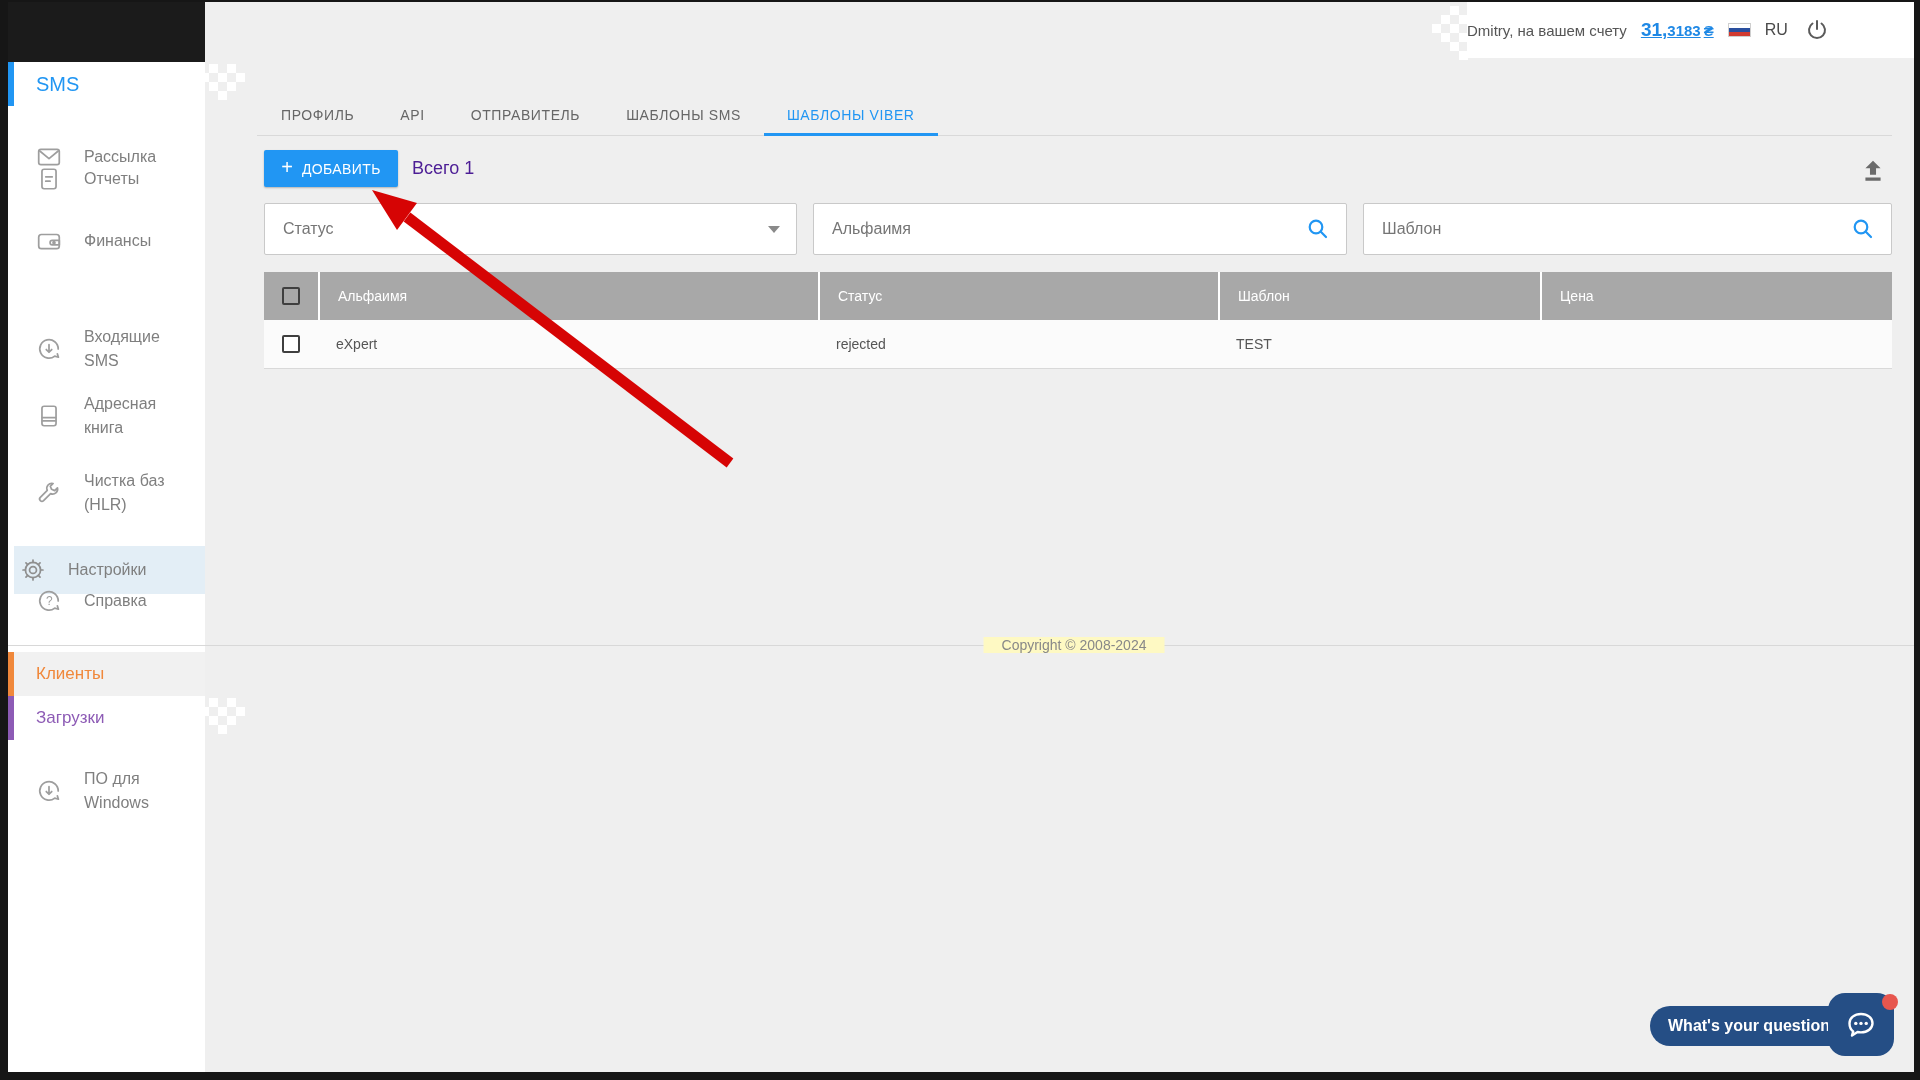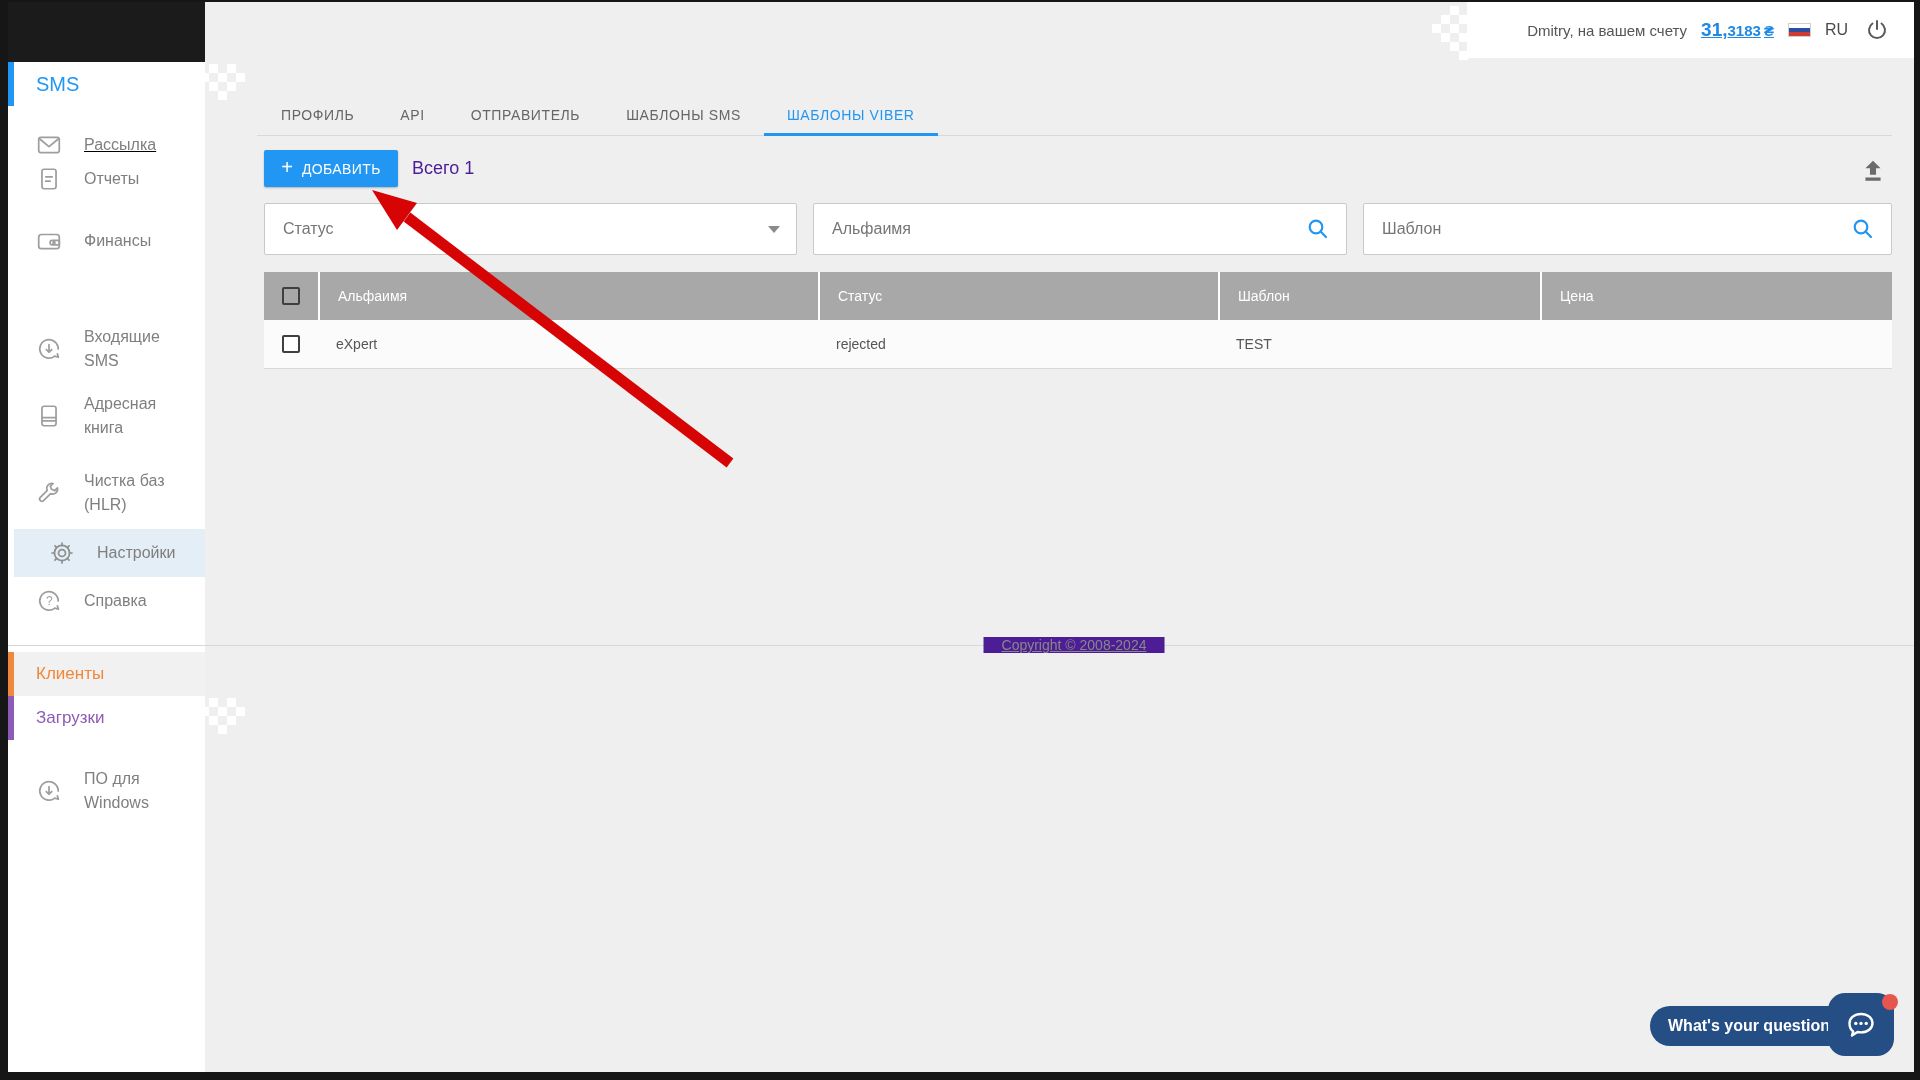--- a/index.html
+++ b/index.html
@@ -10,21 +10,21 @@
   
   .frame { position:absolute; background:#161616; z-index:90; }
   #frame-l { left:0; top:0; width:8px; height:1080px; }
   #frame-t { left:0; top:0; width:1920px; height:2px; }
   #frame-r { left:1914px; top:0; width:6px; height:1080px; }
   #frame-b { left:0; top:1072px; width:1920px; height:8px; }
 
   
   #topbar-dark { position:absolute; left:0; top:0; width:205px; height:62px; background:#1b1b1b; }
   #user-panel { position:absolute; left:1467px; top:2px; width:447px; height:56px; background:#ffffff;
-                display:flex; align-items:center; justify-content:flex-end; gap:14px; padding-right:22px; }
+                display:flex; align-items:center; gap:14px; padding-right:22px; }
   #user-greeting { font-size:15px; color:#555; white-space:nowrap; }
   #balance-link { color:#1e88e5; font-weight:bold; text-decoration:underline; white-space:nowrap; cursor:pointer; }
   #balance-link .major { font-size:19px;margin-top:20px; }
   #balance-link .minor { font-size:15px; }
   #balance-link .cur { font-size:15px; margin-left:3px; }
   .flag { width:23px; height:14px; border:1px solid #cfcfcf; display:inline-block; }
   .flag div { height:4px; }
   .flag .w { background:#ffffff; } .flag .b { background:#2a4f9e; } .flag .r { background:#d23b31; }
   #lang-label { font-size:16px; color:#4a4a4a; }
   #power-btn { width:30px; height:30px; display:flex; align-items:center; justify-content:center; cursor:pointer; }
@@ -35,21 +35,21 @@
 
   
   #sidebar { position:absolute; left:8px; top:62px; width:197px; height:1010px; background:#ffffff; }
   #sms-block { position:absolute; left:8px; top:62px; width:197px; height:44px; background:#ffffff;
                border-left:6px solid #2196f3; display:flex; align-items:center; padding-left:22px; }
   #sms-label { color:#2196f3; font-size:20px; }
   .side-item { position:absolute; left:8px; width:197px; display:flex; align-items:center;
                padding-left:28px; gap:22px; cursor:pointer; }
   .side-item .lbl { font-size:16px; color:#7f7f7f; line-height:24px; }
   .side-item svg { flex:0 0 26px; }
-  .side-item.active { background:#e3eef6; left:14px; width:191px; padding-left:35px; }
+  .side-item.active { background:#e3eef6; left:14px; width:191px; padding-left:6px;margin-top:17px; }
   .section-row { position:absolute; left:8px; width:197px; height:44px; display:flex; align-items:center;
                  padding-left:22px; border-left:6px solid transparent; cursor:pointer; font-size:17px; }
   #clients-row { top:652px; background:#f1f1f1; border-color:#f0883b; color:#f0883b; }
   #downloads-row { top:696px; background:#ffffff; border-color:#8d5bb5; color:#8d5bb5; }
   #divider-line { position:absolute; left:8px; top:645px; width:1906px; height:1px; background:#d8d8d8; }
 
   
   #tabs { position:absolute; left:258px; top:95px; height:41px; display:flex;text-align:center; }
   #tabs-border { position:absolute; left:257px; top:135px; width:1635px; height:1px; background:#d9d9d9; }
   .tab { padding:0 23px; line-height:40px; font-size:14px; letter-spacing:.6px; color:#666;
@@ -87,21 +87,21 @@
   #grid-head .cell + .cell { border-left:2px solid #fff; }
   .c0 { width:54px; justify-content:center; padding-left:0 !important; }
   .c1 { width:500px; } .c2 { width:400px; } .c3 { width:322px; } .c4 { flex:1; }
   #grid-body .trow { height:49px; background:#fbfbfb; border-bottom:1px solid #d9d9d9; }
   #grid-body .cell { color:#555; font-size:14px; display:flex; align-items:center; padding-left:18px; }
   .chk { width:18px; height:18px; border:2px solid #3f3f3f; border-radius:2px; background:transparent; cursor:pointer; }
   #grid-body .chk { background:#fff; }
 
   
   #copyright { position:absolute; left:1074px; top:645px; transform:translate(-50%,-50%);
-               background:#4c1d95; padding:0 18px; font-size:14px; color:#888; white-space:nowrap; z-index:6;text-decoration:underline; }
+               background:#fef9c3; padding:0 18px; font-size:14px; color:#888; white-space:nowrap; z-index:6; }
 
   
   #arrow-svg { position:absolute; left:0; top:0; width:1920px; height:1080px; pointer-events:none; z-index:50; }
 
   
   #chat-bubble { position:absolute; left:1650px; top:1006px; height:40px; background:#254e85; color:#fff;
                  border-radius:20px; display:flex; align-items:center; padding:0 18px; font-size:16px;
                  font-weight:bold; z-index:60; cursor:pointer; white-space:nowrap; }
   #chat-tail { position:absolute; left:1804px; top:1026px; width:0; height:0; z-index:59;
                border-top:9px solid transparent; border-bottom:9px solid transparent; border-left:16px solid #254e85; }
@@ -155,21 +155,21 @@
     <i style="left:0;top:9px"></i>
       <i style="left:9px;top:0"></i>
       <i style="left:9px;top:18px"></i>
     <i style="left:18px;top:9px"></i>
       <i style="left:18px;top:27px"></i>
       <i style="left:27px;top:0"></i>
     <i style="left:27px;top:18px"></i>
       <i style="left:36px;top:9px"></i>
   </div>
 
-  <div class="side-item" style="top:121px;height:48px;text-decoration:underline;">
+  <div class="side-item" style="top:133px;height:48px;">
     <svg width="26" height="26" viewBox="0 0 24 24" fill="none" stroke="#9e9e9e" stroke-width="1.6" stroke-linecap="round" stroke-linejoin="round">
       <rect x="2.5" y="5" width="19" height="14" rx="2"></rect>
         <path d="M3.5 6.5 L12 13.5 L20.5 6.5"></path>
     </svg>
     <span class="lbl">Рассылка</span>
   </div>
   <div class="side-item" style="top:155px;height:48px;align-items:center;">
     <svg width="26" height="26" viewBox="0 0 24 24" fill="none" stroke="#9e9e9e" stroke-width="1.6" stroke-linecap="round" stroke-linejoin="round">
       <rect x="5.5" y="3" width="13" height="18" rx="2"></rect>
         <path d="M9 10 h6 M9 14 h4"></path>

